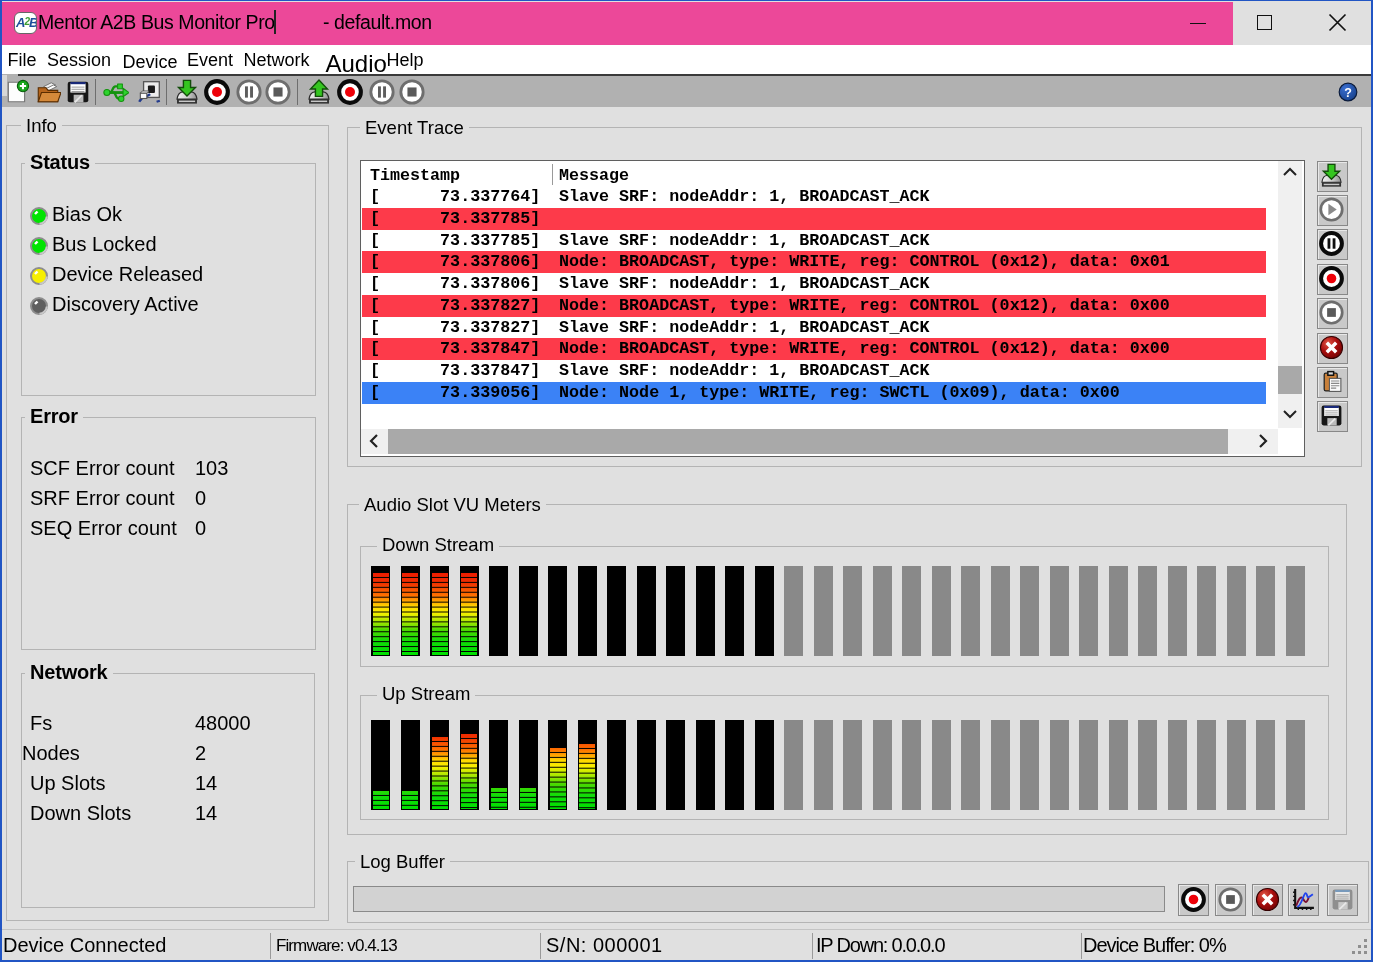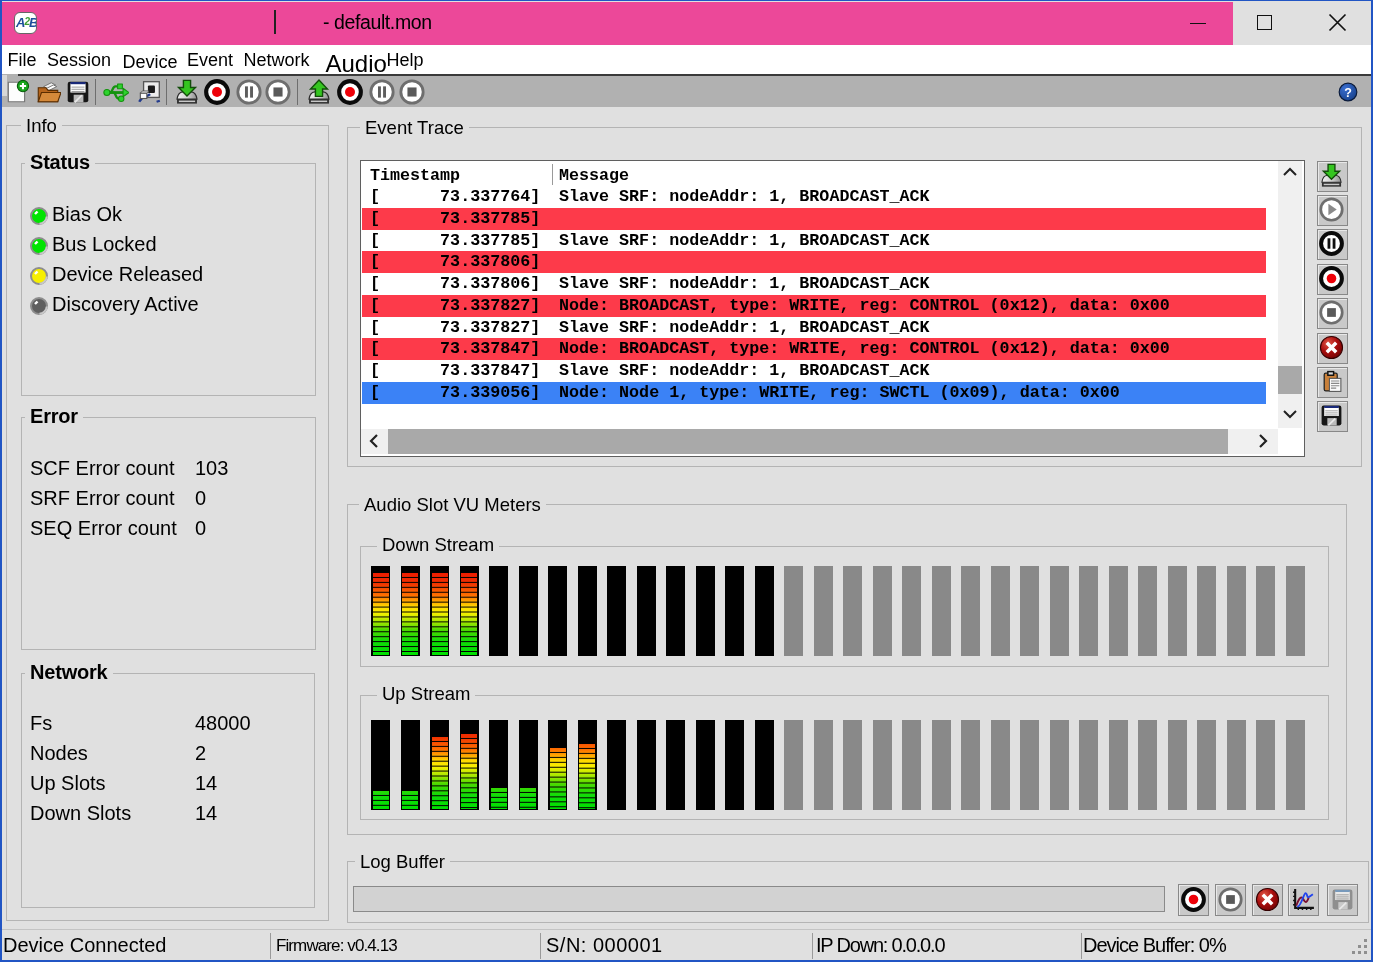--- a/index.html
+++ b/index.html
@@ -27,20 +27,21 @@
 
 <div class="abs" style="left:0;top:0;width:1373px;height:1.2px;background:#2155c4"></div>
 <div class="abs" style="left:0;top:0;width:1.6px;height:962px;background:#2155c4"></div>
 <div class="abs" style="left:1371.4px;top:0;width:1.6px;height:962px;background:#2155c4"></div>
 <div class="abs" style="left:0;top:959px;width:1373px;height:3px;background:#2155c4"></div>
 
 <div class="abs" style="left:2px;top:2px;width:1231px;height:43px;background:#ec4899">
   <div class="abs" style="left:12px;top:10px;width:21px;height:20px;border:1.5px solid #666;border-radius:6px;background:#fff;overflow:hidden">
     <div class="abs" style="left:1px;top:2px;font-style:italic;font-weight:bold;font-size:13px;color:#1d4e9b;letter-spacing:-1px">A<span style="color:#3a9e33;font-size:10px;vertical-align:2px">2</span>B</div>
   </div>
+  <div class="abs" style="left:36px;top:9px;font-size:19.5px;letter-spacing:-0.4px;color:#000;white-space:nowrap">Mentor A2B Bus Monitor Pro</div>
   <div class="abs" style="left:272px;top:8px;width:1.6px;height:24px;background:#222"></div>
   <div class="abs" style="left:321px;top:9px;font-size:19.5px;letter-spacing:-0.4px;color:#000;white-space:nowrap">- default.mon</div>
 
   <div class="abs" style="left:1188px;top:20.5px;width:16px;height:1.7px;background:#111"></div>
   <div class="abs" style="left:1255px;top:13px;width:13px;height:13px;border:1.7px solid #111"></div>
   <svg class="abs" style="left:1326px;top:11px" width="20" height="20">
       <path d="M1.5 1.5 L17.5 17.5 M17.5 1.5 L1.5 17.5" stroke="#111" stroke-width="1.7"></path>
     </svg>
 </div>
 
@@ -119,41 +120,41 @@
   <div class="txt" style="left:8px;top:69px">SRF Error count</div>
     <div class="txt" style="left:173px;top:69px">0</div>
   <div class="txt" style="left:8px;top:99px">SEQ Error count</div>
     <div class="txt" style="left:173px;top:99px">0</div>
 </div>
 
 <div class="grp" style="left:21px;top:673px;width:292px;height:233px">
   <span class="glab b" style="top:-13px;left:3px">Network</span>
   <div class="txt" style="left:8px;top:38px">Fs</div>
     <div class="txt" style="left:173px;top:38px">48000</div>
-  <div class="txt" style="left:8px;top:68px">Nodes</div>
+  <div class="txt" style="left:0;top:68px">Nodes</div>
     <div class="txt" style="left:173px;top:68px">2</div>
   <div class="txt" style="left:8px;top:98px">Up Slots</div>
     <div class="txt" style="left:173px;top:98px">14</div>
   <div class="txt" style="left:8px;top:128px">Down Slots</div>
     <div class="txt" style="left:173px;top:128px">14</div>
 </div>
 
 <div class="grp" style="left:347px;top:127px;width:1013px;height:338px">
   <span class="glab" style="left:12px">Event Trace</span>
 </div>
 
 <div class="abs" style="left:360px;top:160px;width:943px;height:295px;border:1.3px solid #5f5f5f;background:#fff" id="list">
   <div class="mono abs" style="left:9px;top:3px;line-height:23px">Timestamp</div>
   <div class="mono abs" style="left:198px;top:3px;line-height:23px">Message</div>
   <div class="abs" style="left:191px;top:3px;width:1px;height:21px;background:#9a9a9a"></div>
   <div id="rows" class="abs" style="left:0;top:25px;width:941px">
       <div class="row mono" style="top:0px;background:transparent"><span style="position:absolute;left:8px">[      73.337764]</span><span style="position:absolute;left:197px">Slave SRF: nodeAddr: 1, BROADCAST_ACK</span></div>
       <div class="row mono" style="top:21.75px;background:#fd3a4a"><span style="position:absolute;left:8px">[      73.337785]</span></div>
       <div class="row mono" style="top:43.5px;background:transparent"><span style="position:absolute;left:8px">[      73.337785]</span><span style="position:absolute;left:197px">Slave SRF: nodeAddr: 1, BROADCAST_ACK</span></div>
-      <div class="row mono" style="top:65.25px;background:#fd3a4a"><span style="position:absolute;left:8px">[      73.337806]</span></div>
+      <div class="row mono" style="top:65.25px;background:#fd3a4a"><span style="position:absolute;left:8px">[      73.337806]</span><span style="position:absolute;left:197px">Node: BROADCAST, type: WRITE, reg: CONTROL (0x12), data: 0x01</span></div>
       <div class="row mono" style="top:87px;background:transparent"><span style="position:absolute;left:8px">[      73.337806]</span><span style="position:absolute;left:197px">Slave SRF: nodeAddr: 1, BROADCAST_ACK</span></div>
       <div class="row mono" style="top:108.75px;background:#fd3a4a"><span style="position:absolute;left:8px">[      73.337827]</span><span style="position:absolute;left:197px">Node: BROADCAST, type: WRITE, reg: CONTROL (0x12), data: 0x00</span></div>
       <div class="row mono" style="top:130.5px;background:transparent"><span style="position:absolute;left:8px">[      73.337827]</span><span style="position:absolute;left:197px">Slave SRF: nodeAddr: 1, BROADCAST_ACK</span></div>
       <div class="row mono" style="top:152.25px;background:#fd3a4a"><span style="position:absolute;left:8px">[      73.337847]</span><span style="position:absolute;left:197px">Node: BROADCAST, type: WRITE, reg: CONTROL (0x12), data: 0x00</span></div>
       <div class="row mono" style="top:174px;background:transparent"><span style="position:absolute;left:8px">[      73.337847]</span><span style="position:absolute;left:197px">Slave SRF: nodeAddr: 1, BROADCAST_ACK</span></div>
       <div class="row mono" style="top:195.75px;background:#3b82f6"><span style="position:absolute;left:8px">[      73.339056]</span><span style="position:absolute;left:197px">Node: Node 1, type: WRITE, reg: SWCTL (0x09), data: 0x00</span></div>
     </div>
 
   <div class="abs" style="left:917px;top:0px;width:24px;height:267px;background:#f0f0f0">
     <svg class="abs" style="left:4px;top:6px" width="16" height="10">

